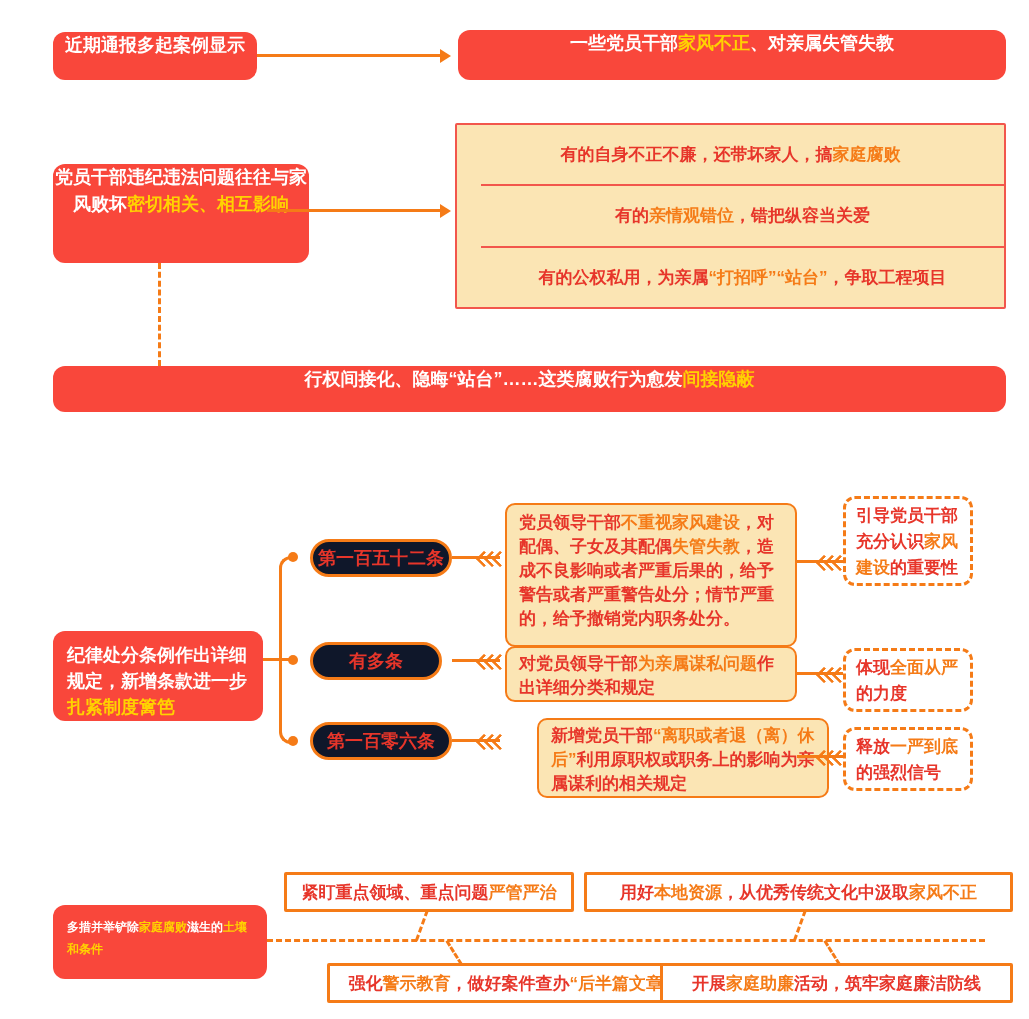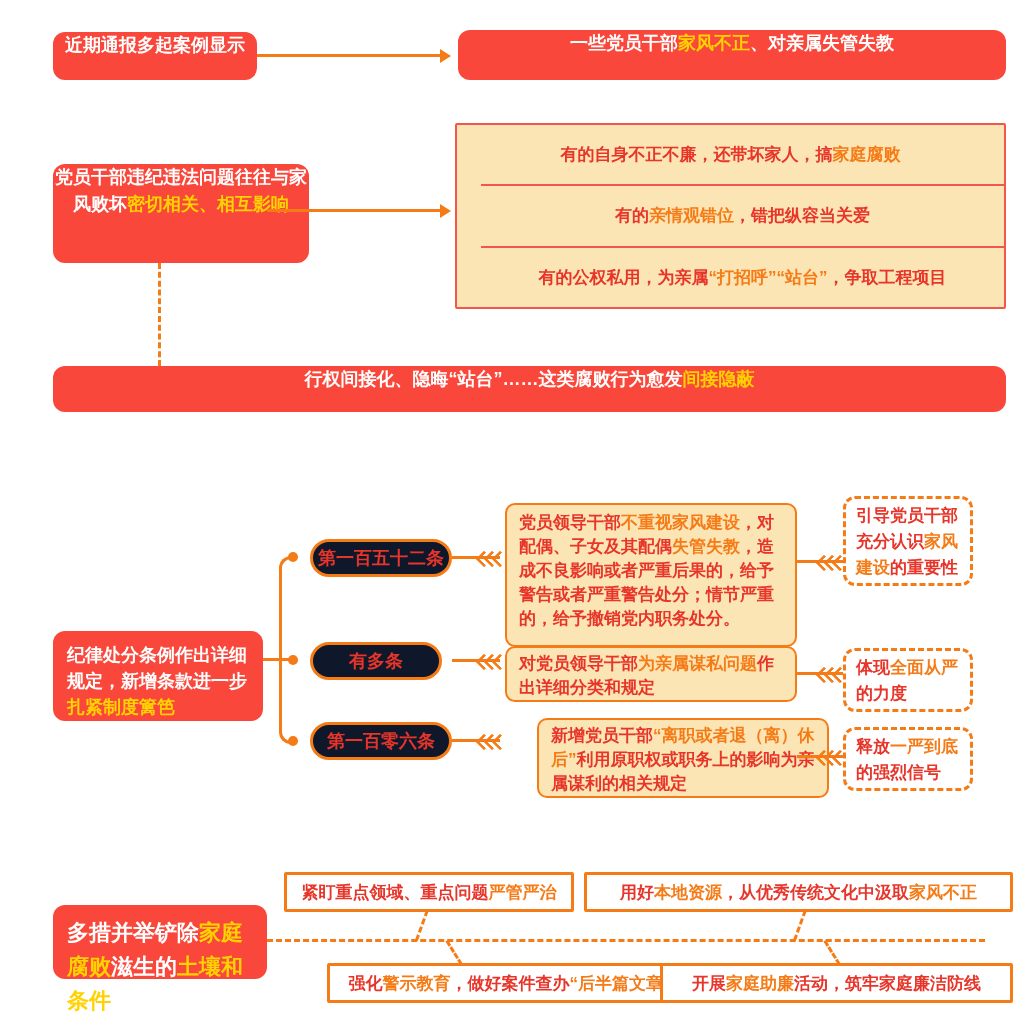--- a/index.html
+++ b/index.html
@@ -139,21 +139,21 @@
   <span class="chev" style="left:822px;top:752px;">
       <i></i>
       <i></i>
       <i></i>
     </span>
 
   <div class="note" style="left:843px;top:496px;width:130px;height:90px;"><span><span>引导党员干部充分认识</span><span class="c-o">家风建设</span><span>的重要性</span></span></div>
   <div class="note" style="left:843px;top:648px;width:130px;height:64px;"><span><span>体现</span><span class="c-o">全面从严</span><span>的力度</span></span></div>
   <div class="note" style="left:843px;top:727px;width:130px;height:64px;"><span><span>释放</span><span class="c-o">一严到底</span><span>的强烈信号</span></span></div>
 
-  <div class="rbox left" style="left:53px;top:905px;width:214px;height:74px;font-size:22px;line-height:34px;">
+  <div class="rbox left" style="left:53px;top:905px;width:214px;height:74px;font-size:12px;line-height:22px;">
       <span><span>多措并举铲除</span><span class="c-y">家庭腐败</span><span>滋生的</span><span class="c-y">土壤和条件</span></span>
     </div>
   <div class="dash-h" style="left:267px;top:939px;width:718px;"></div>
   <div class="diag" style="left:415px;top:940px;width:32px;transform:rotate(-70deg);"></div>
   <div class="diag" style="left:448px;top:940px;width:28px;transform:rotate(58deg);"></div>
   <div class="diag" style="left:793px;top:940px;width:32px;transform:rotate(-70deg);"></div>
   <div class="diag" style="left:826px;top:940px;width:28px;transform:rotate(58deg);"></div>
 
   <div class="bbox" style="left:284px;top:872px;width:290px;height:40px;">
       <span><span>紧盯重点领域、重点问题</span><span class="c-o">严管严治</span></span>

